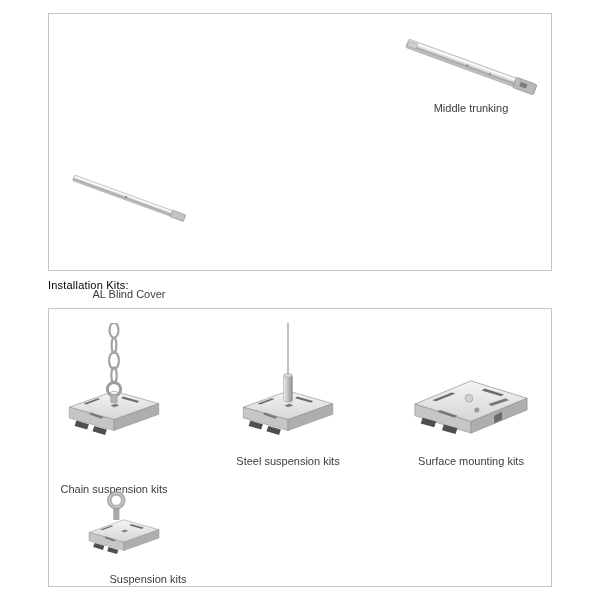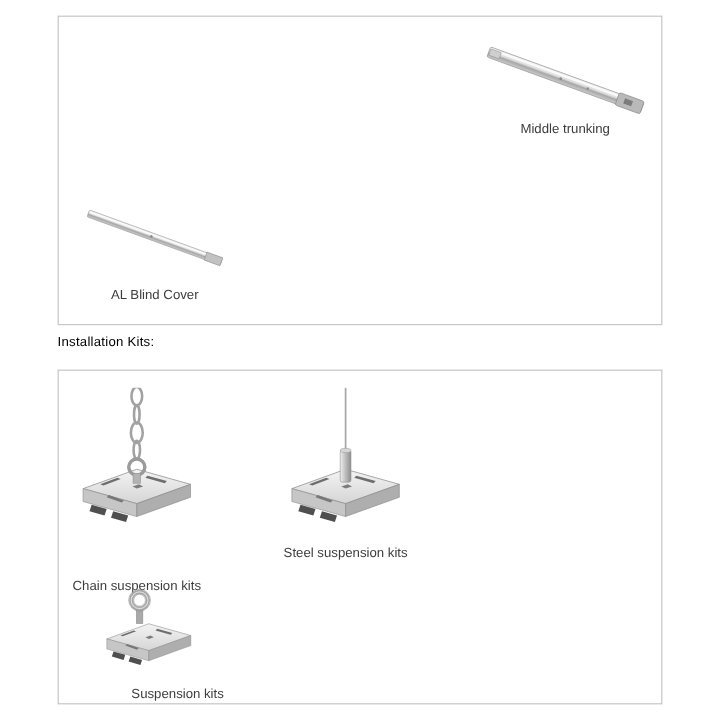--- a/index.html
+++ b/index.html
@@ -138,21 +138,21 @@
 
     <div class="cell" style="left:342px;top:22px;width:160px;">
       <div class="img-box h62">
         <svg width="140" height="62" viewBox="0 0 140 62">
             <use href="#sym-rail"></use>
           </svg>
       </div>
       <div class="product-label mt0">Middle trunking</div>
     </div>
 
-    <div class="cell" style="left:0px;top:152px;width:160px;">
+    <div class="cell" style="left:0px;top:152px;width:160px;gap:48px;">
       <div class="img-box h62">
         <svg width="130" height="60" viewBox="0 0 130 60">
             <use href="#sym-rail-thin"></use>
           </svg>
       </div>
       <div class="product-label mt12">AL Blind Cover</div>
     </div>
 
   </section>
 
@@ -171,20 +171,28 @@
 
     <div class="cell" style="left:174px;top:12px;width:130px;">
       <div class="img-box h122">
         <svg width="110" height="120" viewBox="0 0 112 134">
             <use href="#sym-steel-kit"></use>
           </svg>
       </div>
       <div class="product-label mt12">Steel suspension kits</div>
     </div>
 
+    <div class="cell" style="left:357px;top:12px;width:130px;">
+      <div class="img-box h122">
+        <svg width="120" height="72" viewBox="0 0 124 74">
+            <use href="#sym-surface-kit"></use>
+          </svg>
+      </div>
+      <div class="product-label mt12">Surface mounting kits</div>
+    </div>
 
     <div class="cell" style="left:0px;top:180px;width:150px;">
       <div class="img-box h70">
         <svg width="110" height="70" viewBox="0 0 112 100">
             <use href="#sym-susp-kit"></use>
           </svg>
       </div>
       <div class="product-label mt14">Suspension kits</div>
     </div>
 

